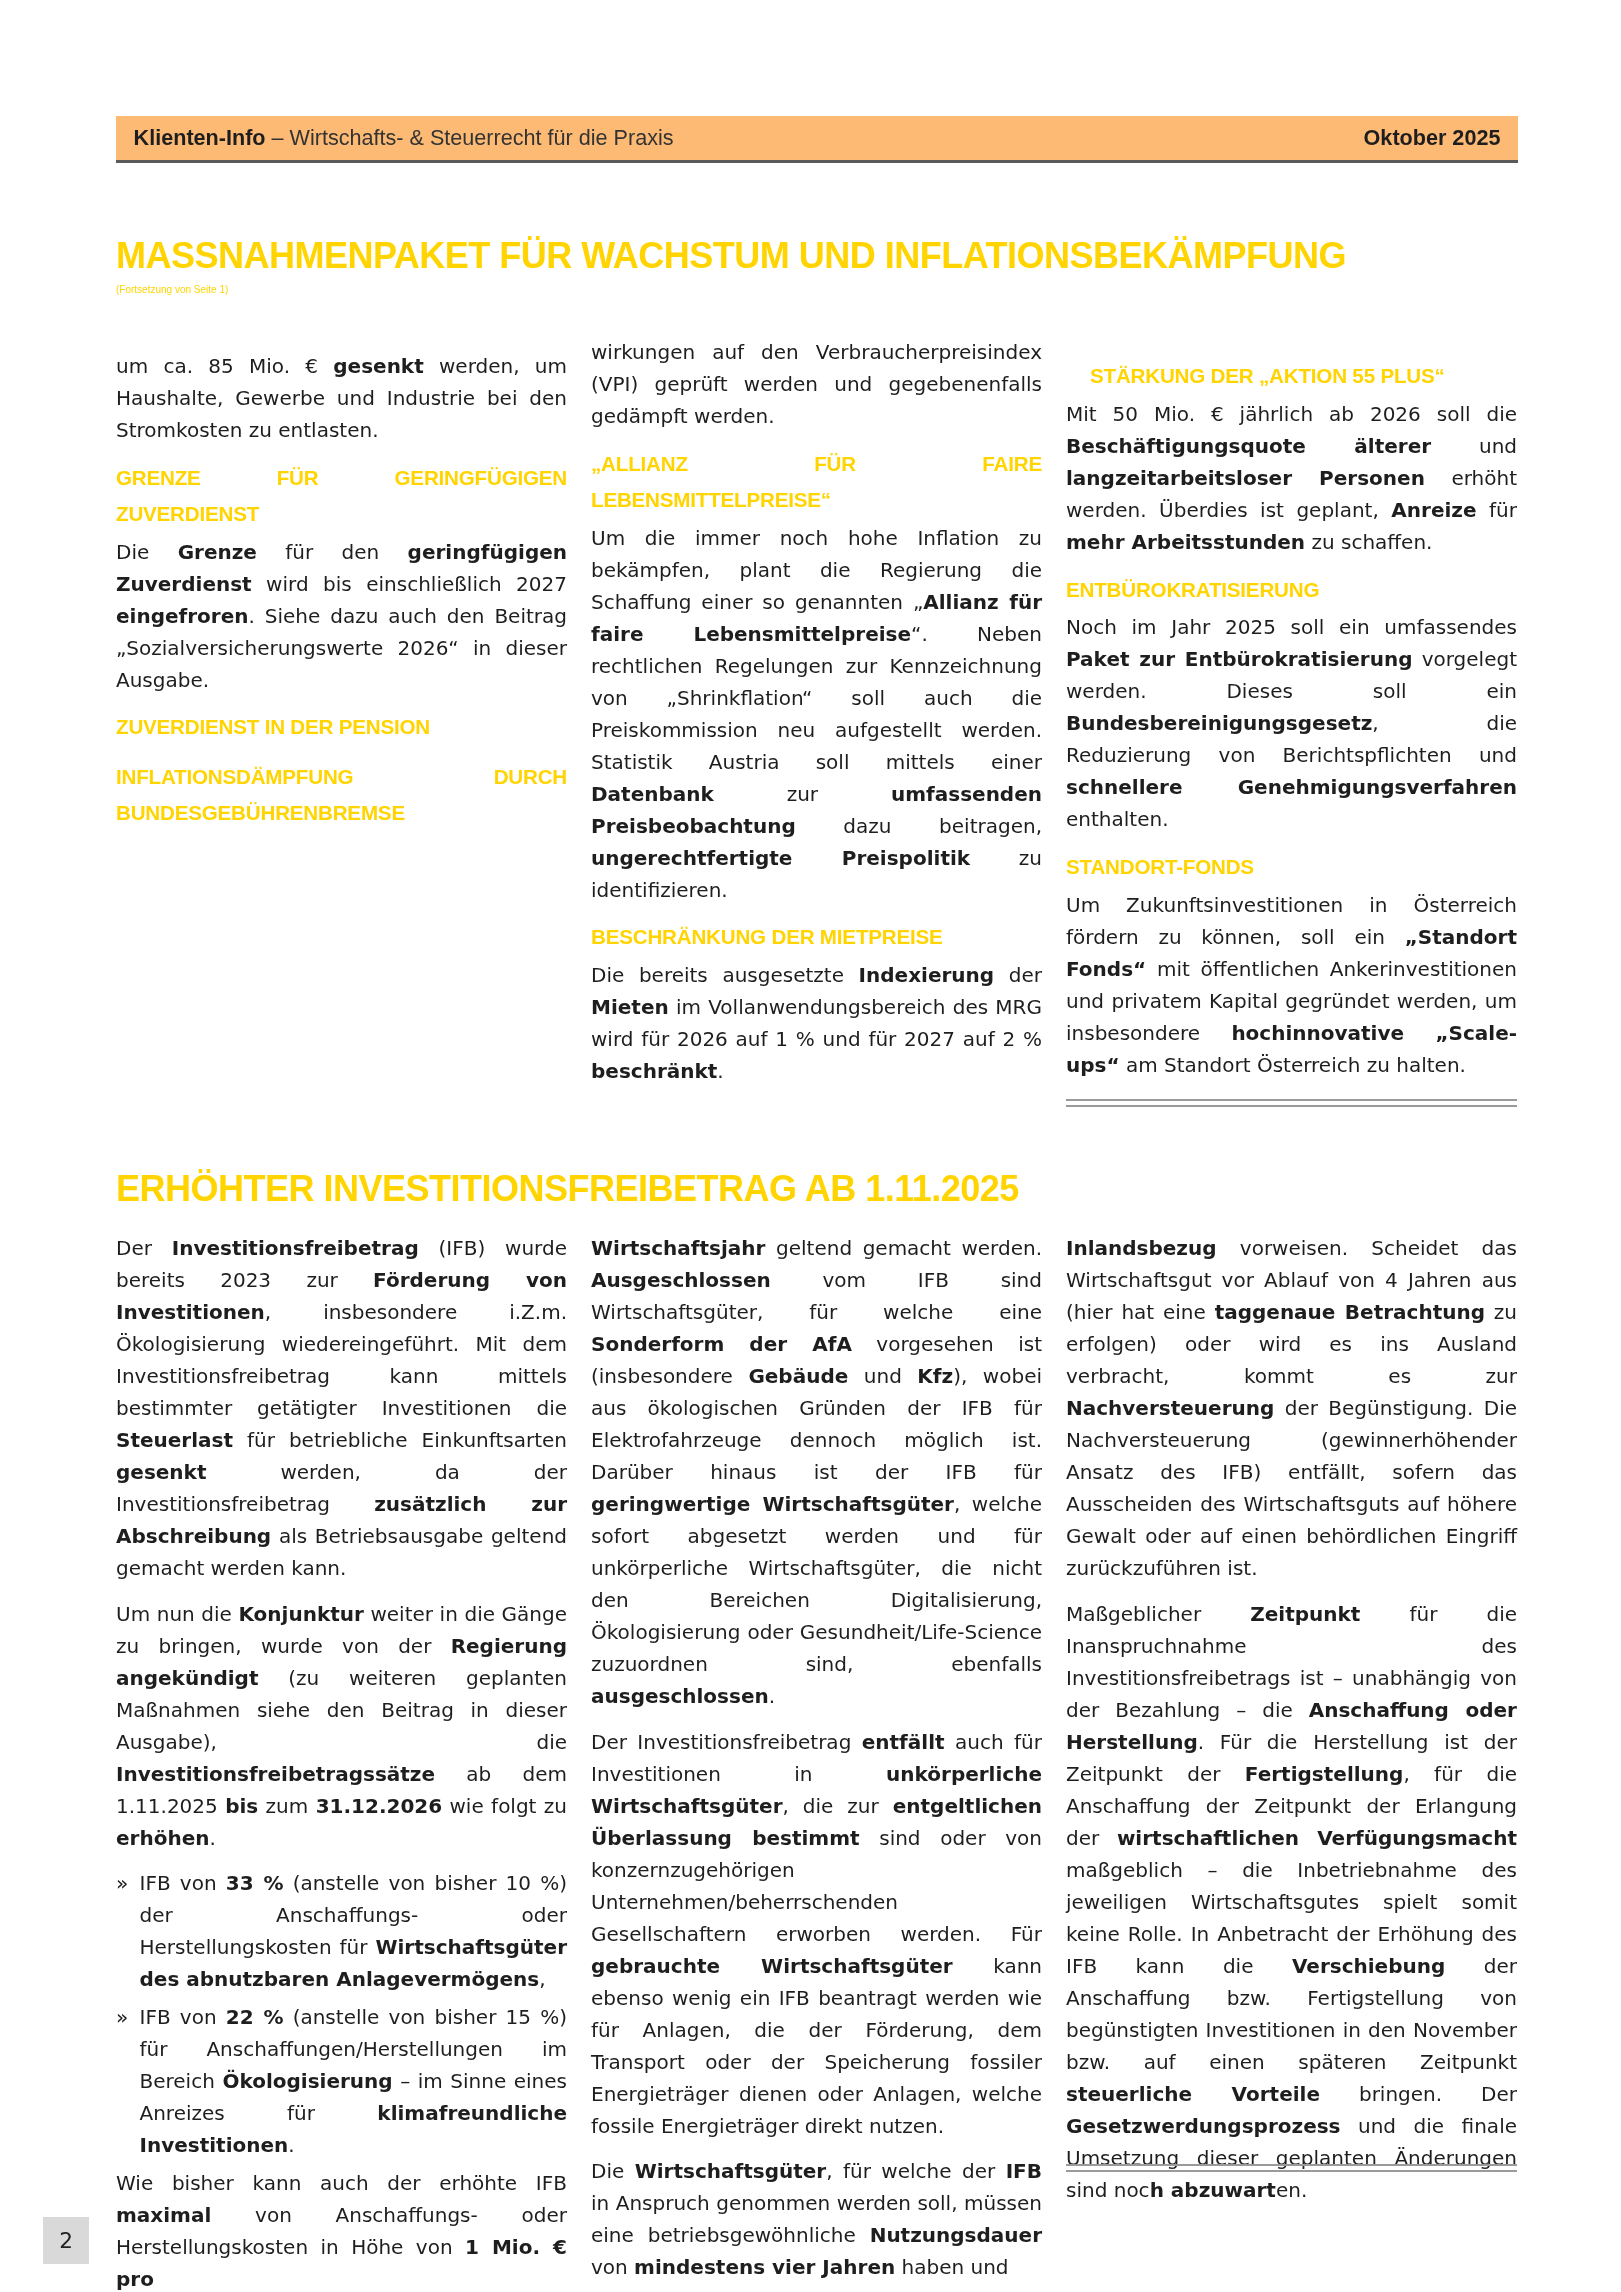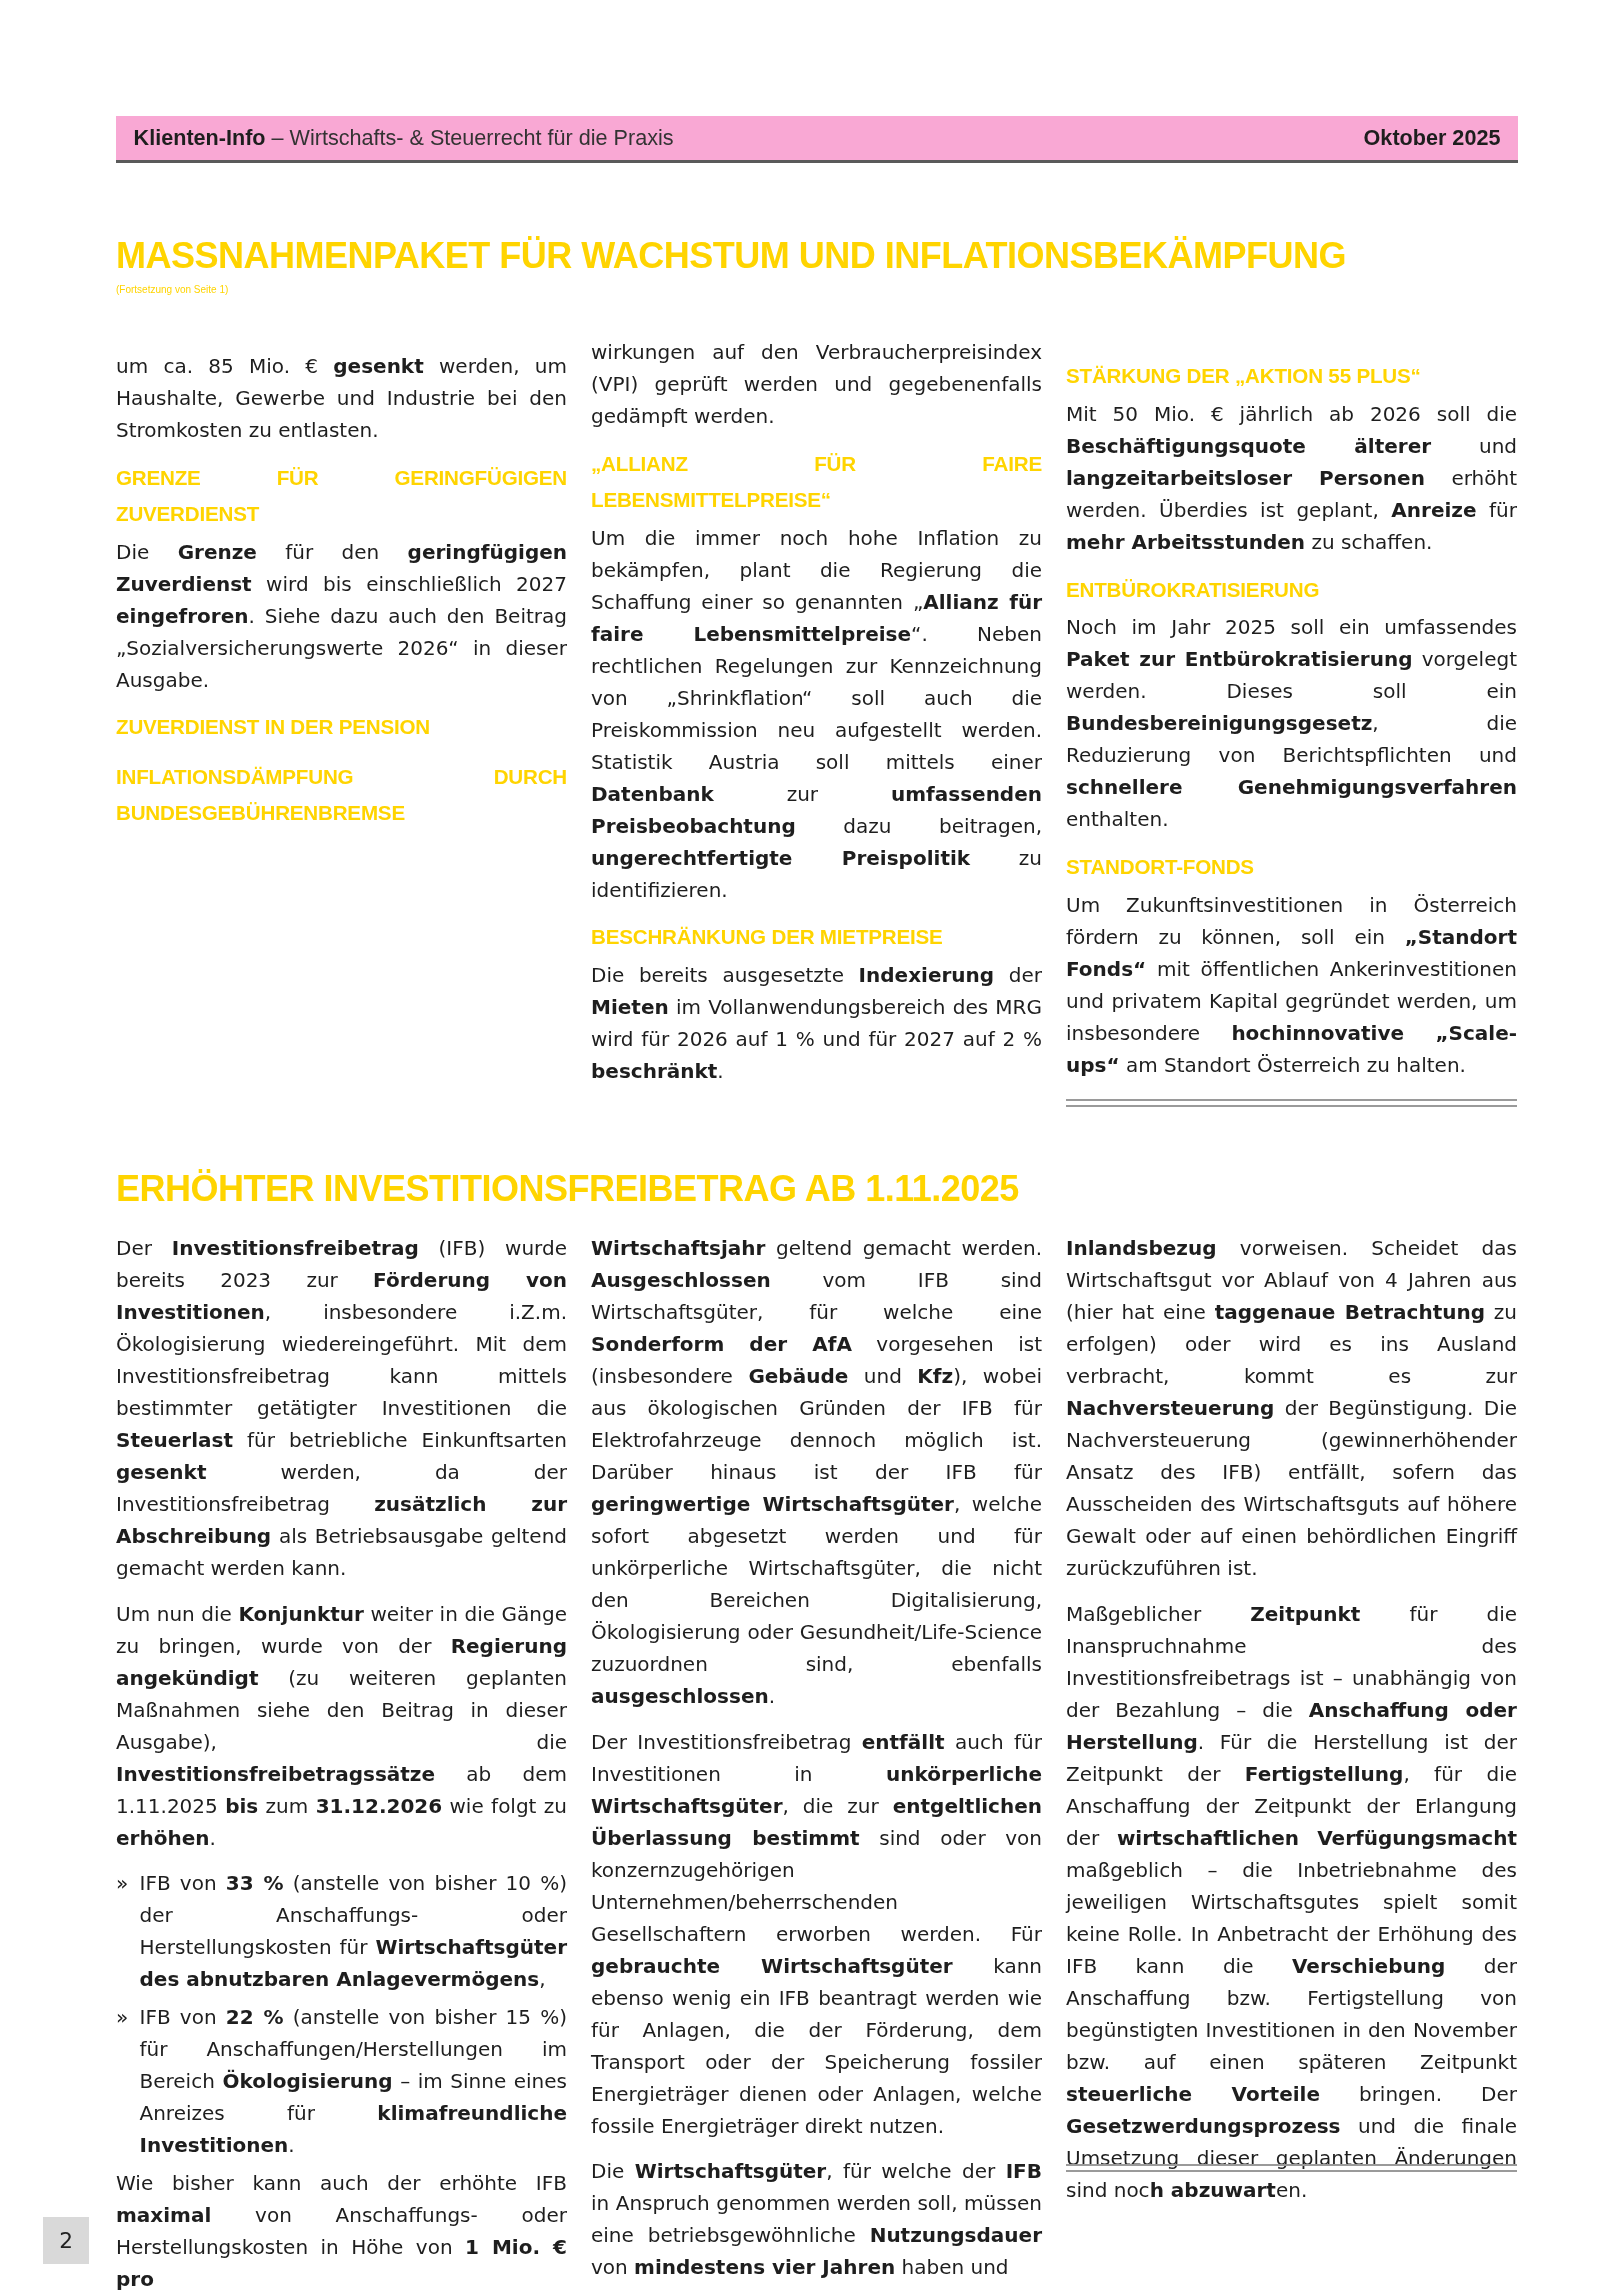--- a/index.html
+++ b/index.html
@@ -5,21 +5,21 @@
   * { box-sizing: border-box; margin: 0; padding: 0; }
   html, body { width: 1621px; height: 2293px; background: #ffffff; }
   body {
     position: relative;
     font-family: "DejaVu Sans", "Liberation Sans", sans-serif;
     color: #1e1e1e;
     overflow: hidden;
   }
   .header-bar {
     position: absolute; left: 116px; top: 116px; width: 1402px; height: 47px;
-    background: #f9a8d4; border-bottom: 3.9px solid #5a5a5a;
+    background: #fdba74; border-bottom: 3.9px solid #5a5a5a;
     display: flex; align-items: center; justify-content: space-between;
     padding: 0 17.6px; font-family: "Liberation Sans", sans-serif; font-size: 21.6px;
   }
   .header-bar .pub-bold { font-weight: bold; color: #1e1e1e; }
   .header-bar .pub-light { color: #333; }
   .header-bar .date { font-weight: bold; }
 
   .article-title {
     position: absolute; left: 116px;
     font-family: "Liberation Sans", sans-serif; font-weight: bold;
@@ -34,21 +34,21 @@
     font-size: 20px; line-height: 32px; text-align: justify;
     hyphens: manual;
   }
   .col p { margin-bottom: 13.7px; }
   .col b { font-weight: bold; color: #1e1e1e; }
   .col h3 {
     font-family: "Liberation Sans", sans-serif; font-weight: bold;
     font-size: 20.6px; line-height: 36px; color: #ffd400;
     margin-top: 13.7px; margin-bottom: 3.9px; letter-spacing: -0.2px;
   }
-  .col h3:first-child { margin-top: 0; }
+  .col h3:first-child { margin-top: 0; margin-left: 24px; }
   .col ul { list-style: none; margin-bottom: 5.9px; }
   .col li { position: relative; padding-left: 23.5px; margin-bottom: 5.9px; }
   .col li .bullet { position: absolute; left: 0; top: 0; }
 
   .c1a { left: 116px; top: 350px; }
   .c2a { left: 591px; top: 336px; }
   .c3a { left: 1066px; top: 358px; }
   .c1b { left: 116px; top: 1232px; }
   .c2b { left: 591px; top: 1232px; }
   .c3b { left: 1066px; top: 1232px; }

